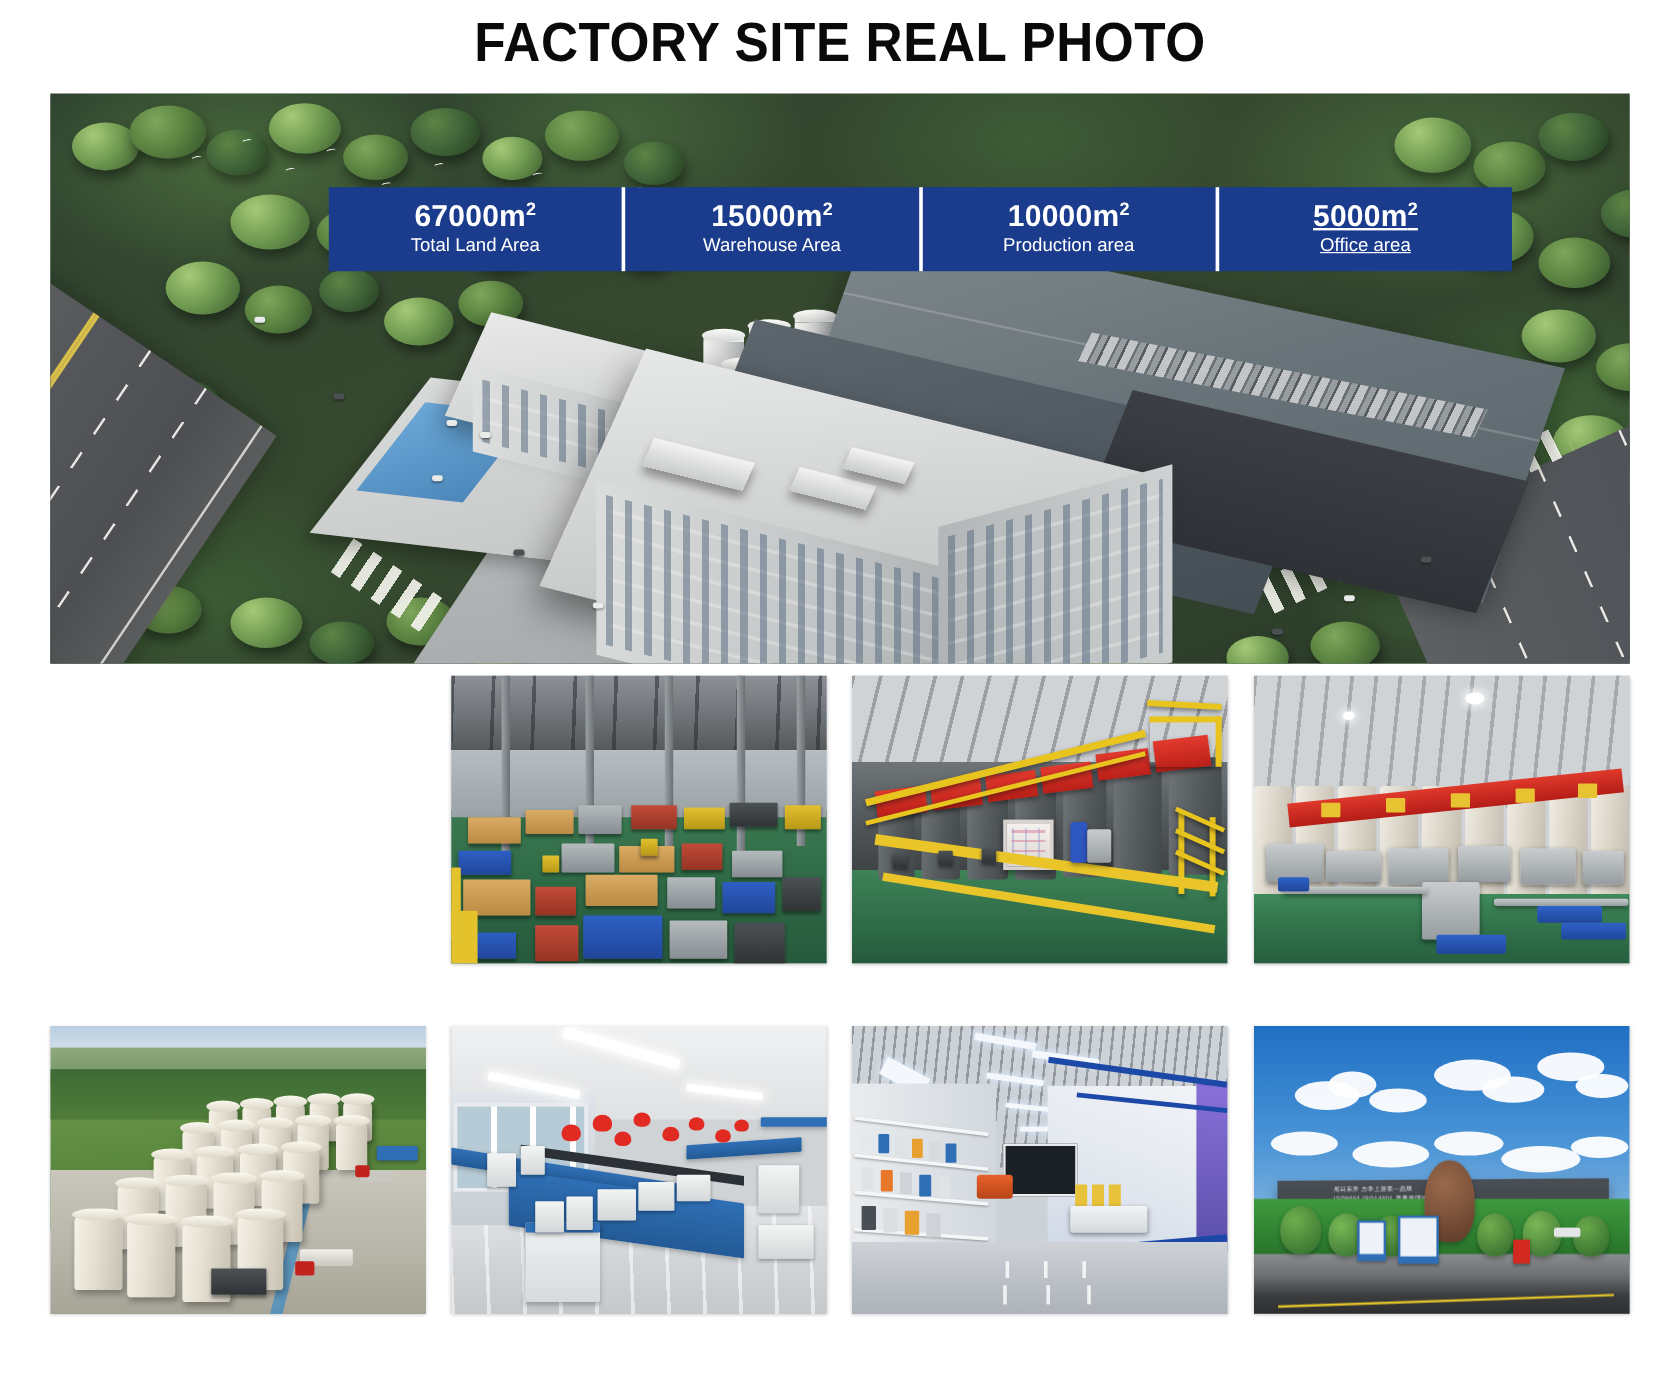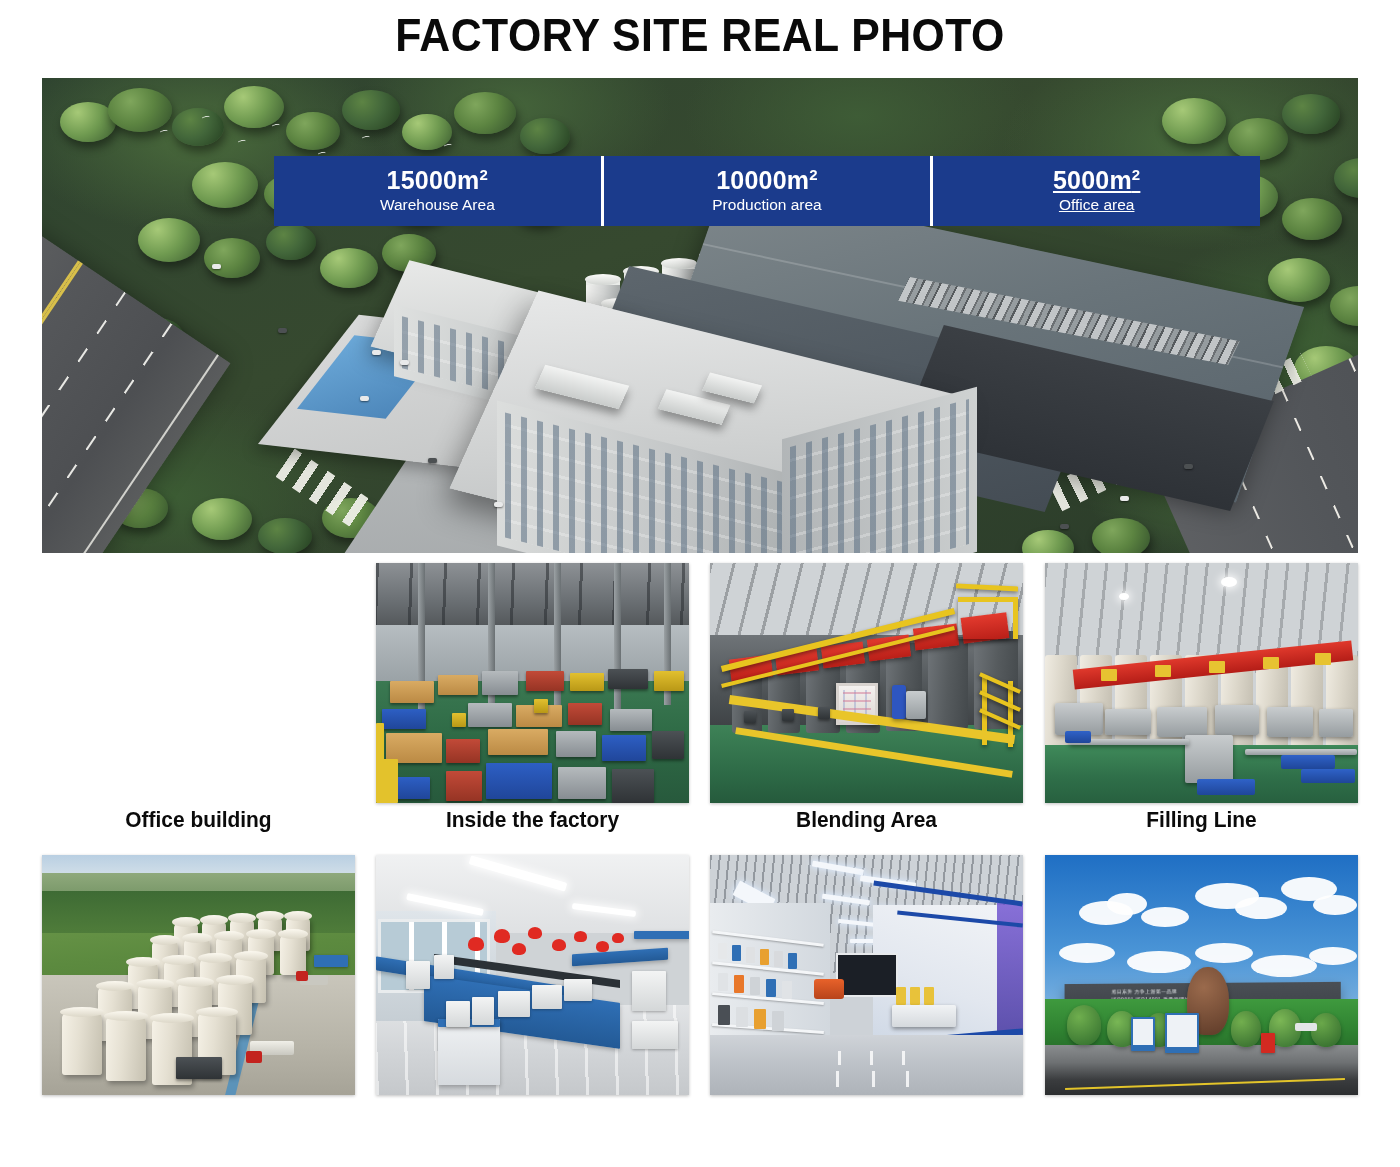--- a/index.html
+++ b/index.html
@@ -648,20 +648,24 @@
       <div class="bird" style="left:360px; top:86px;"></div>
       <div class="bird" style="left:402px; top:66px;"></div>
       <div class="bird" style="left:448px; top:96px;"></div>
       <div class="bird" style="left:486px; top:78px;"></div>
       <div class="bird" style="left:530px; top:104px;"></div>
       <div class="bird" style="left:572px; top:88px;"></div>
       <div class="bird" style="left:612px; top:112px;"></div>
     </div>
 
     <div class="stats">
+      <div class="stat">
+        <div class="val"><span>67000m</span><sup>2</sup></div>
+        <div class="lab">Total Land Area</div>
+      </div>
       <div class="stat">
         <div class="val"><span>15000m</span><sup>2</sup></div>
         <div class="lab">Warehouse Area</div>
       </div>
       <div class="stat">
         <div class="val"><span>10000m</span><sup>2</sup></div>
         <div class="lab">Production area</div>
       </div>
       <div class="stat">
         <div class="val"><span>5000m</span><sup>2</sup></div>
@@ -788,26 +792,20 @@
         <div class="bluepallet" style="left:236px; top:192px; width:54px; height:14px;"></div>
         <div class="bluepallet" style="left:256px; top:206px; width:54px; height:14px;"></div>
         <div class="bluepallet" style="left:152px; top:216px; width:58px; height:16px;"></div>
         <div class="bluepallet" style="left:20px;  top:168px; width:26px; height:12px;"></div>
         <div class="lamp" style="left:176px; top:14px; width:16px; height:10px; border-radius:50%;"></div>
         <div class="lamp" style="left:74px;  top:30px; width:10px; height:7px; border-radius:50%;"></div>
       </div>
     </div>
   </div>
 
-  <div class="cap-row r1">
-    <div class="cap c0">Office building</div>
-    <div class="cap c1">Inside the factory</div>
-    <div class="cap c2">Blending Area</div>
-    <div class="cap c3">Filling Line</div>
-  </div>
 
   <div class="grid-row r2">
 
     <div class="tile c0">
       <div class="scene">
         <div class="tf-sky"></div>
         <div class="tf-far"></div>
         <div class="tf-field"></div>
         <div class="tf-field2"></div>
         <div class="tf-pad"></div>

